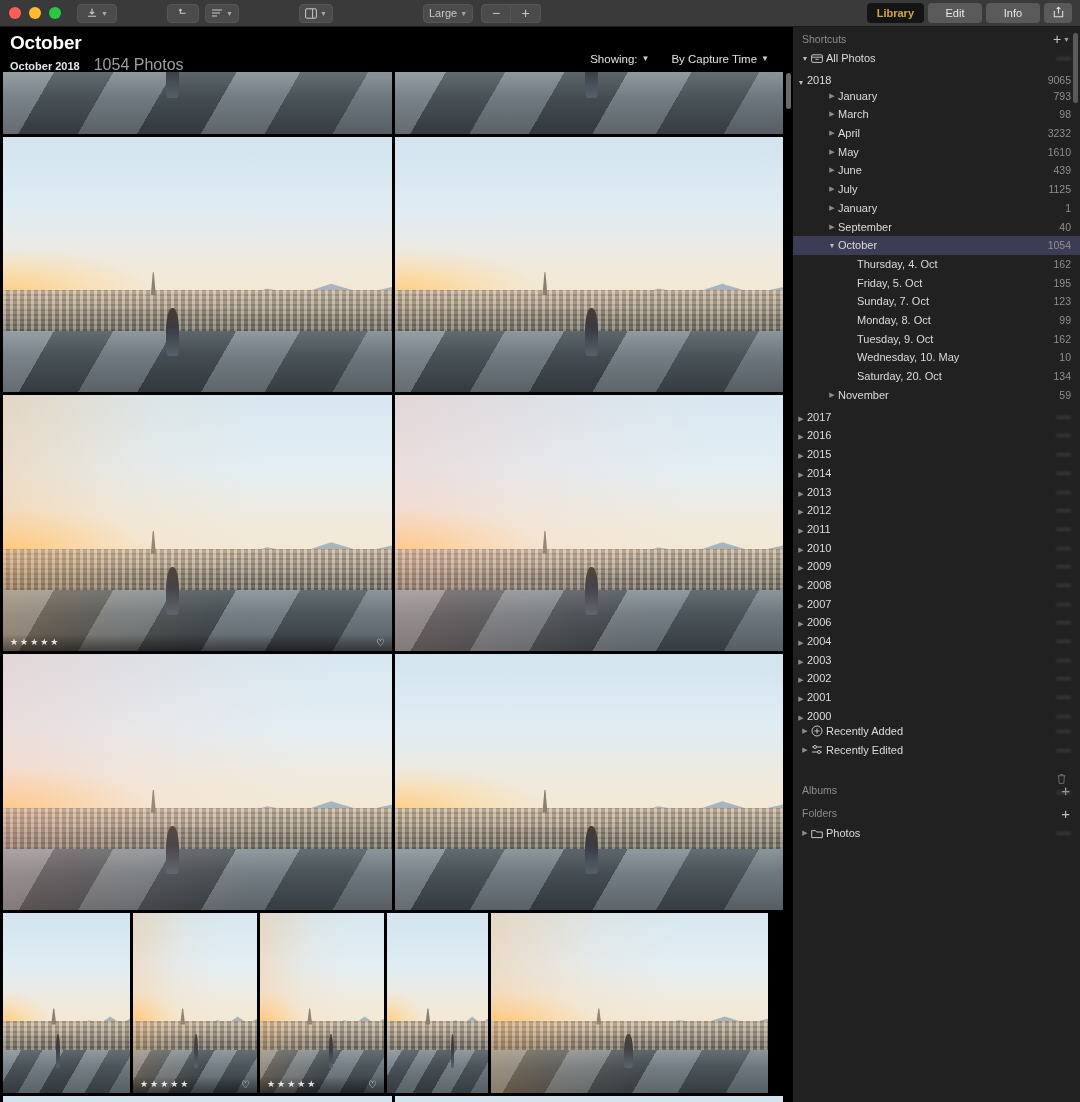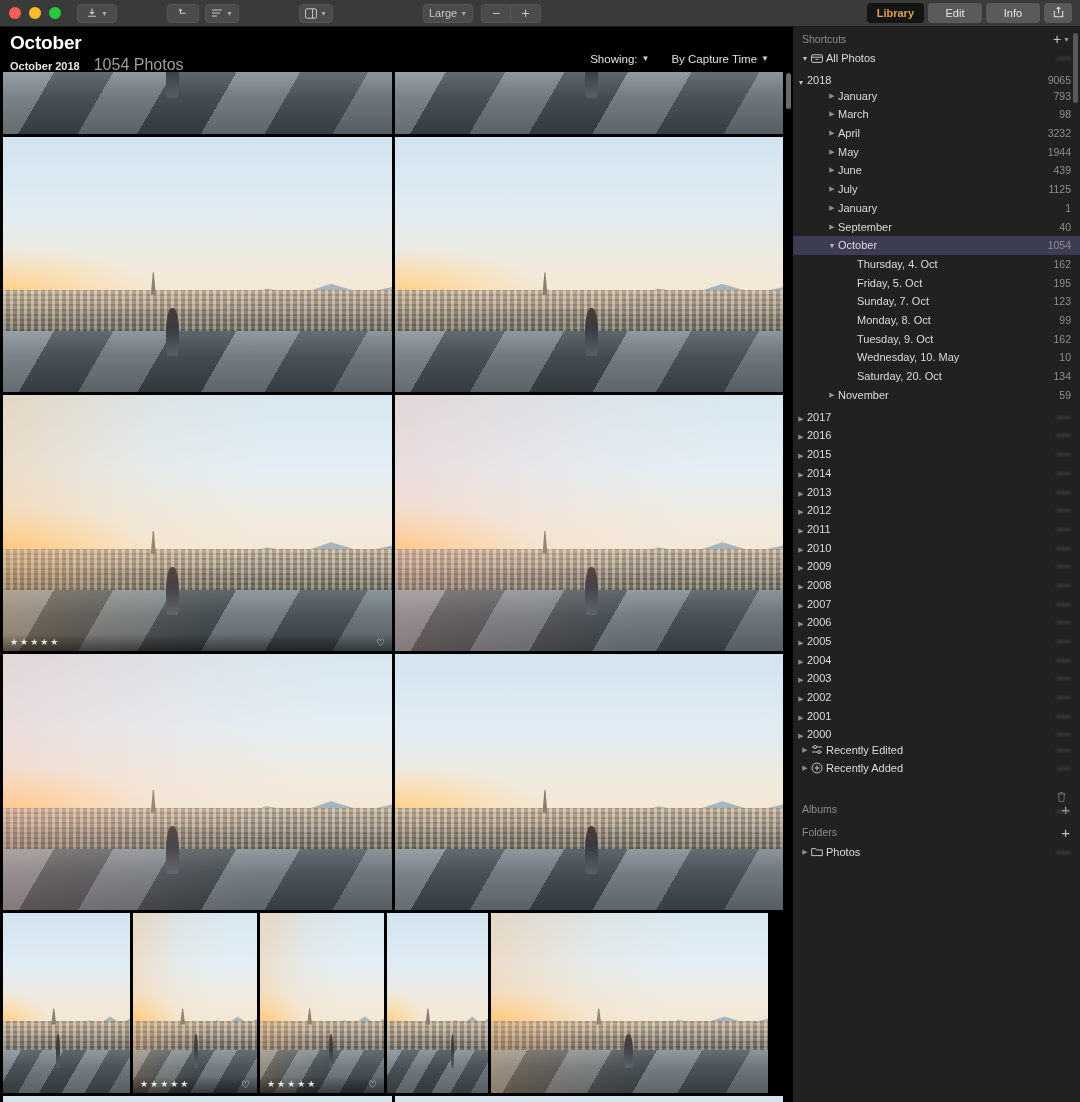--- a/index.html
+++ b/index.html
@@ -541,21 +541,21 @@
             <span class="cnt">98</span>
           </div>
           <div class="row-i ind2">
             <span class="tri">▶</span>
             <span class="lbl">April</span>
             <span class="cnt">3232</span>
           </div>
           <div class="row-i ind2">
             <span class="tri">▶</span>
             <span class="lbl">May</span>
-            <span class="cnt">1944</span>
+            <span class="cnt">1610</span>
           </div>
           <div class="row-i ind2">
             <span class="tri">▶</span>
             <span class="lbl">June</span>
             <span class="cnt">439</span>
           </div>
           <div class="row-i ind2">
             <span class="tri">▶</span>
             <span class="lbl">July</span>
             <span class="cnt">1125</span>
@@ -670,25 +670,20 @@
             <span class="lbl">2007</span>
             <span class="cnt blur">••••</span>
           </div>
           <div class="row-i ind1">
             <span class="tri">▶</span>
             <span class="lbl">2006</span>
             <span class="cnt blur">••••</span>
           </div>
           <div class="row-i ind1">
             <span class="tri">▶</span>
-            <span class="lbl">2005</span>
-            <span class="cnt blur">••••</span>
-          </div>
-          <div class="row-i ind1">
-            <span class="tri">▶</span>
             <span class="lbl">2004</span>
             <span class="cnt blur">••••</span>
           </div>
           <div class="row-i ind1">
             <span class="tri">▶</span>
             <span class="lbl">2003</span>
             <span class="cnt blur">••••</span>
           </div>
           <div class="row-i ind1">
             <span class="tri">▶</span>
@@ -696,45 +691,45 @@
             <span class="cnt blur">••••</span>
           </div>
           <div class="row-i ind1">
             <span class="tri">▶</span>
             <span class="lbl">2001</span>
             <span class="cnt blur">••••</span>
           </div>
           <div class="row-i ind1">
             <span class="tri">▶</span>
             <span class="lbl">2000</span>
+            <span class="cnt blur">••••</span>
+          </div>
+          <div class="row-i ind0">
+            <span class="tri">▶</span>
+            <span class="ic">
+              <svg width="12" height="12" viewBox="0 0 12 12" fill="none" stroke="#c4c4c4" stroke-width="1">
+                <circle cx="6" cy="6" r="5"></circle>
+                <path d="M6 3.4v5.2M3.4 6h5.2"></path>
+              </svg>
+            </span>
+            <span class="lbl">Recently Added</span>
             <span class="cnt blur">••••</span>
           </div>
           <div class="row-i ind0">
             <span class="tri">▶</span>
             <span class="ic">
               <svg width="12" height="11" viewBox="0 0 12 11" fill="none" stroke="#c4c4c4" stroke-width="1">
                 <path d="M1 3h10M1 8h10"></path>
                 <circle cx="4" cy="3" r="1.5" fill="#212121"></circle>
                 <circle cx="8" cy="8" r="1.5" fill="#212121"></circle>
               </svg>
             </span>
             <span class="lbl">Recently Edited</span>
             <span class="cnt blur">••••</span>
           </div>
-          <div class="row-i ind0">
-            <span class="tri">▶</span>
-            <span class="ic">
-              <svg width="12" height="12" viewBox="0 0 12 12" fill="none" stroke="#c4c4c4" stroke-width="1">
-                <circle cx="6" cy="6" r="5"></circle>
-                <path d="M6 3.4v5.2M3.4 6h5.2"></path>
-              </svg>
-            </span>
-            <span class="lbl">Recently Added</span>
-            <span class="cnt blur">••••</span>
-          </div>
           <div class="row-i ind1 dim">
             <span class="tri none"></span>
             <span class="ic dim">
               <svg width="11" height="12" viewBox="0 0 11 12" fill="none" stroke="#6a6a6a" stroke-width="1">
                 <path d="M1.6 2.8h7.8M4 2.8V1.6h3v1.2M2.6 2.8l.6 7.6h4.6l.6-7.6"></path>
               </svg>
             </span>
             <span class="lbl">Trash</span>
             <span class="cnt blur">••••</span>
           </div>

